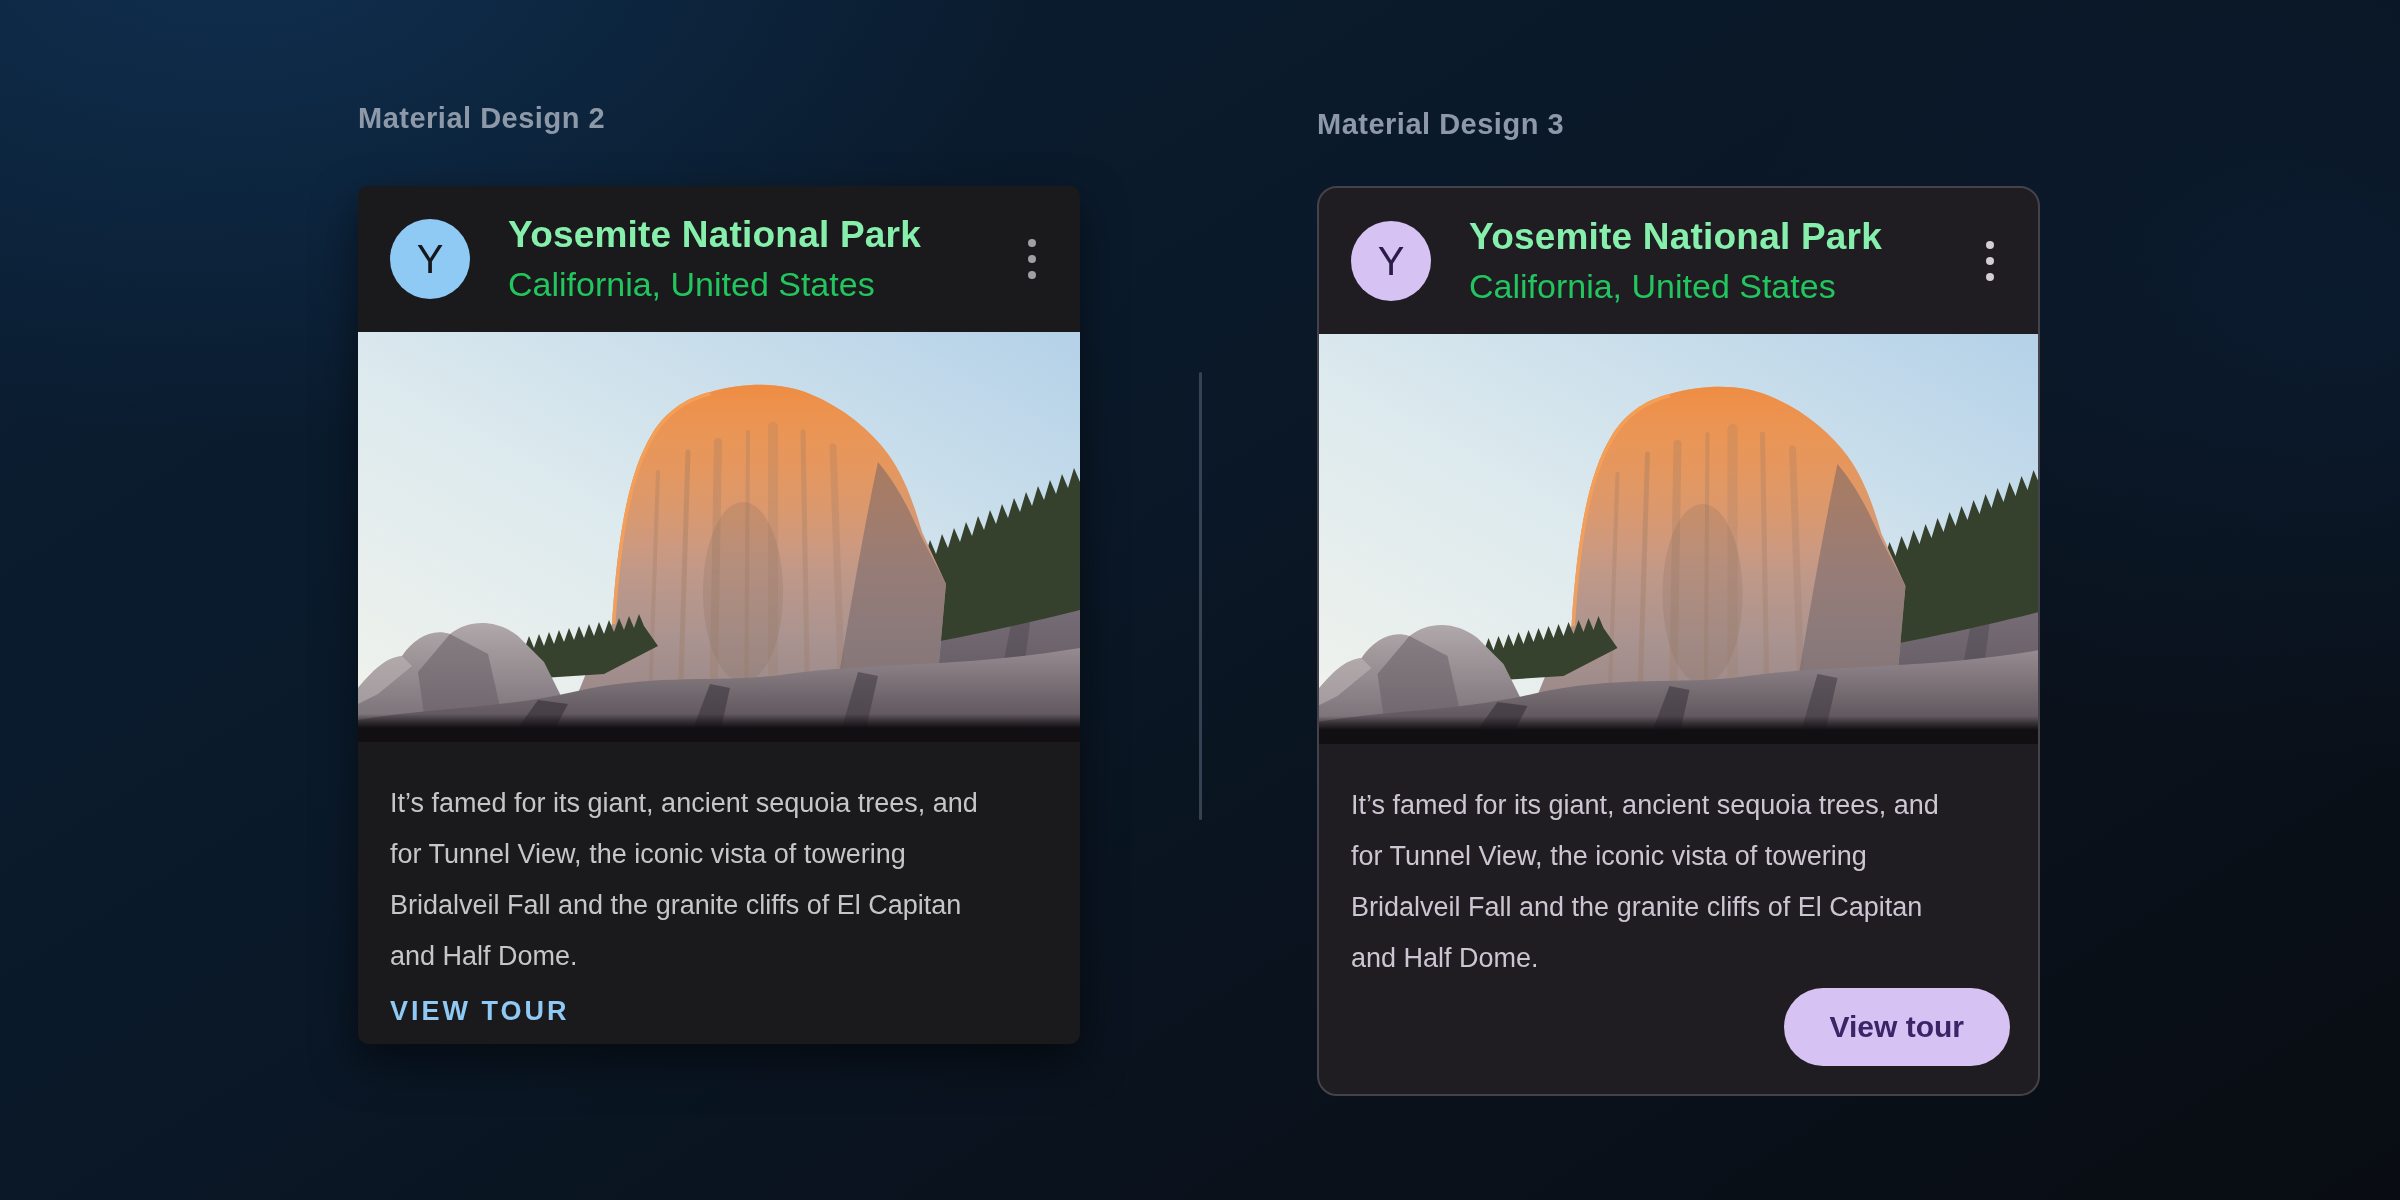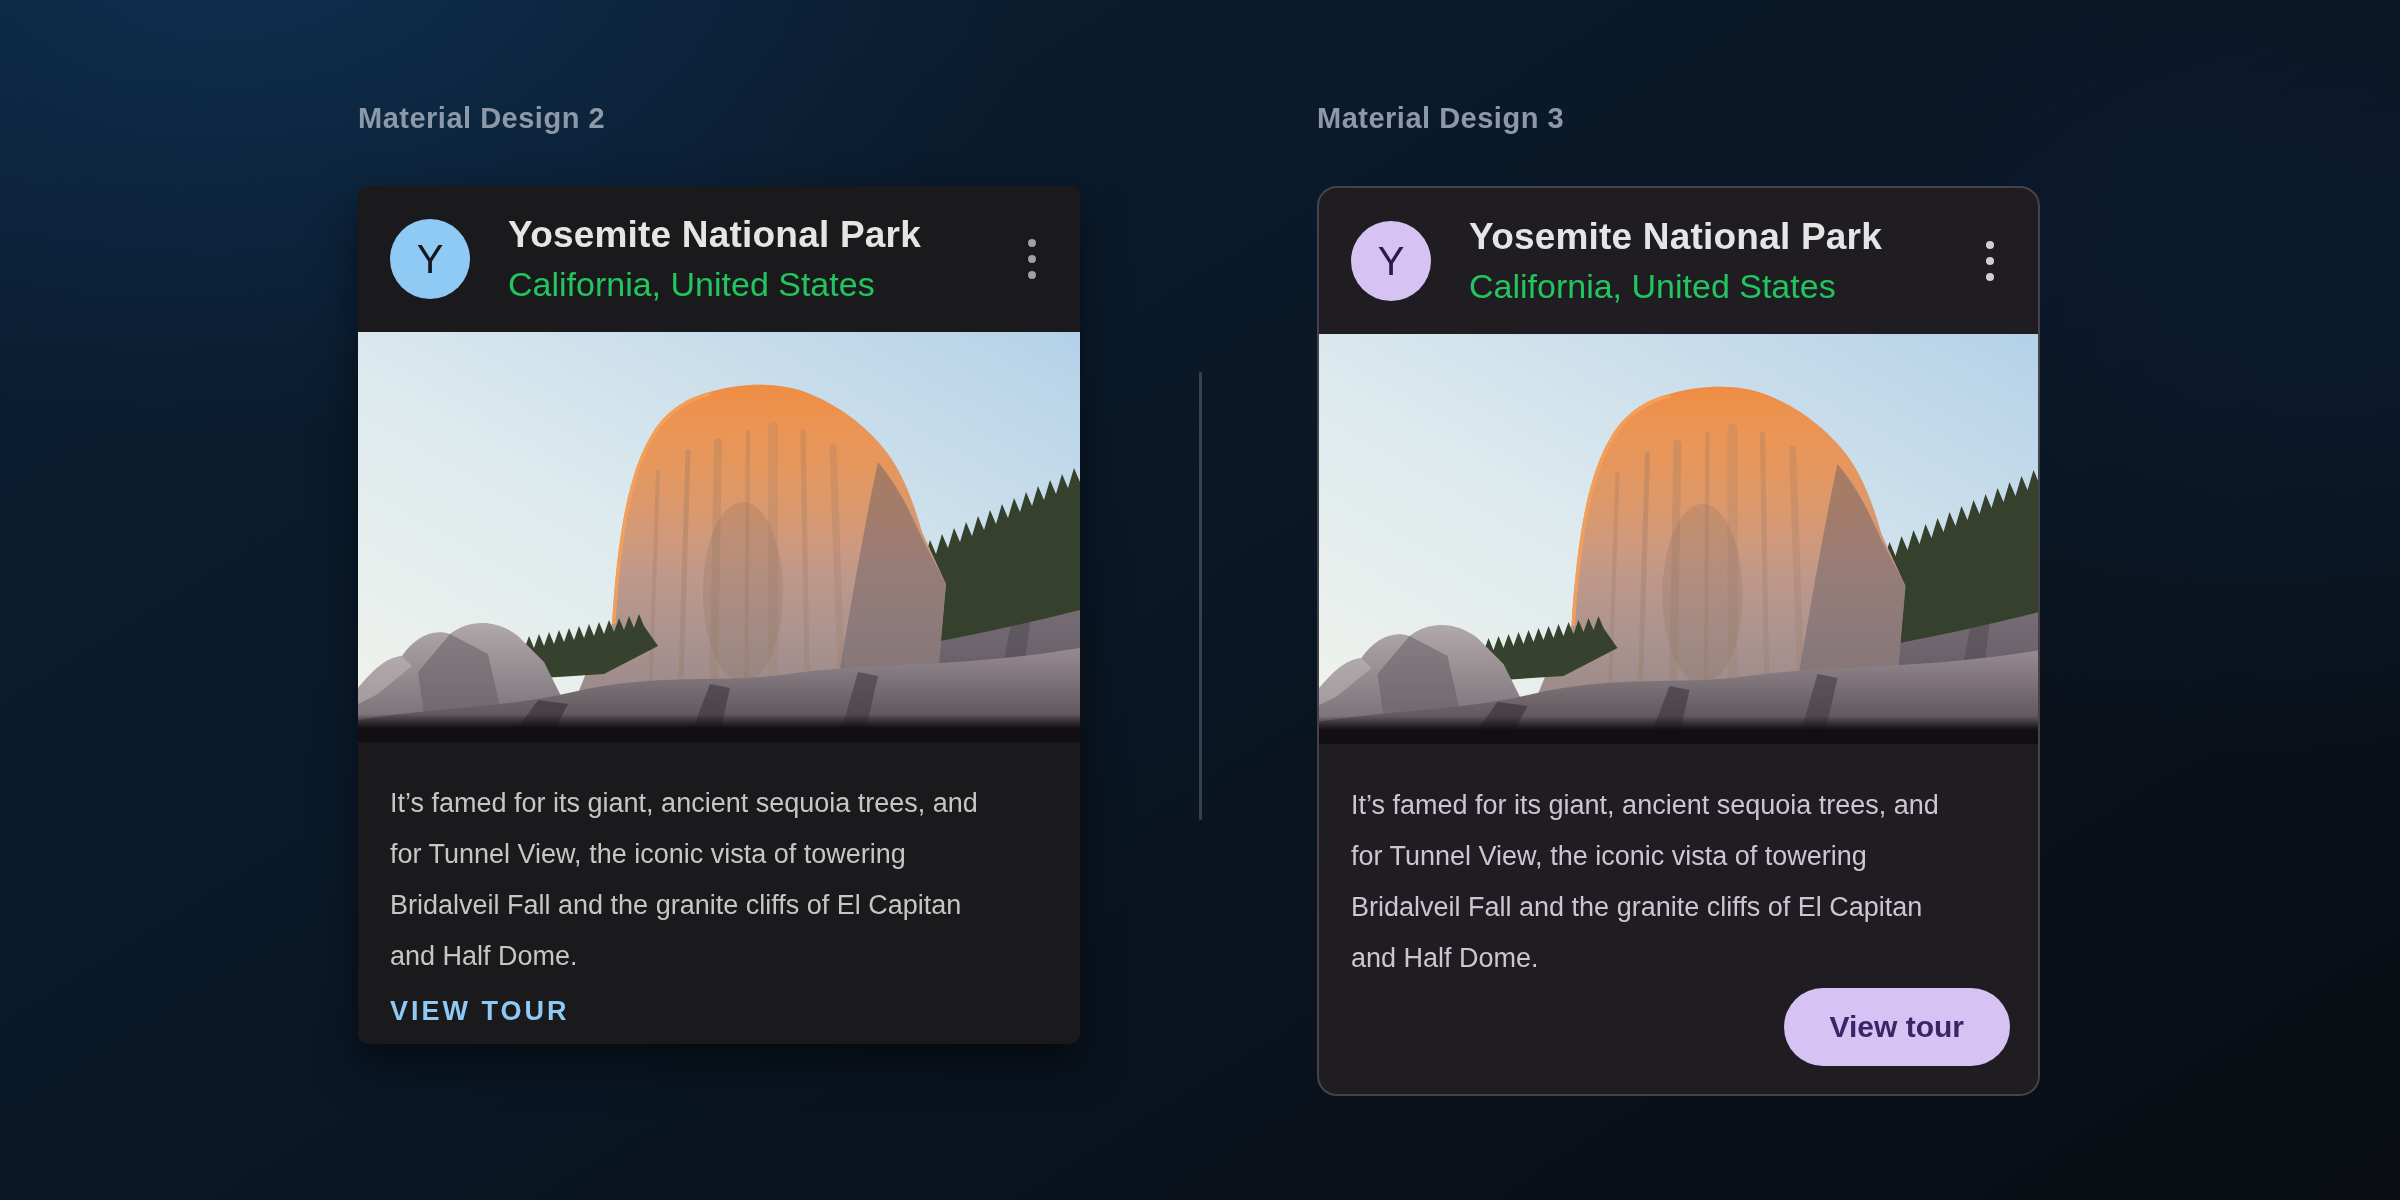--- a/index.html
+++ b/index.html
@@ -11,21 +11,21 @@
       radial-gradient(1100px 760px at 98% 26%, rgba(12,40,72,.38), rgba(12,40,72,0) 60%),
       linear-gradient(148deg, #0b1e33 0%, #0a1a2b 35%, #0a121d 68%, #090d13 100%);
   }
   .stage { position:relative; width:2400px; height:1200px; }
 
   .col-label {
     position:absolute; top:102px; text-align:left;
     font-size:29px; font-weight:700; letter-spacing:.5px; color:#8d99a8;
   }
   .label-left  { left:358px;  width:722px; }
-  .label-right { left:1317px; width:723px; }
+  .label-right { left:1317px; width:723px;margin-top:6px; }
 
   .card {
     position:absolute; top:186px; display:flex; flex-direction:column; overflow:hidden;
   }
   .card-md2 {
     left:358px; width:722px; height:858px;
     background:#1a1a1c; border-radius:10px;
     box-shadow:0 18px 44px rgba(0,0,0,.50);
   }
   .card-md3 {
@@ -35,21 +35,21 @@
 
   .card-header { flex:0 0 146px; display:flex; align-items:center; padding:0 38px 0 32px; }
   .avatar {
     flex:0 0 80px; width:80px; height:80px; border-radius:50%;
     display:flex; align-items:center; justify-content:center;
     font-size:40px; font-weight:500; margin-right:38px;
   }
   .avatar-md2 { background:#8fcaf5; color:#15181b; }
   .avatar-md3 { background:#d6c2f3; color:#2a1c47; }
   .head-text { flex:1; display:flex; flex-direction:column; gap:9px; min-width:0; }
-  .title { font-size:37px; font-weight:700; color:#e5e5e5; letter-spacing:.2px; }
+  .title { font-size:37px; font-weight:700; color:#86efac; letter-spacing:.2px; }
   .subtitle { font-size:34px; font-weight:400; color:#22c55e; }
   .kebab {
     background:none; border:0; cursor:pointer;
     display:flex; flex-direction:column; align-items:center; gap:8px; padding:8px 6px;
   }
   .kebab .dot { width:8px; height:8px; border-radius:50%; background:#9fa0a3; }
   .card-md3 .kebab .dot { background:#d3cdd8; }
 
   .media { flex:0 0 410px; height:410px; background:#9db4c0; }
   .media svg { display:block; width:100%; height:100%; }

